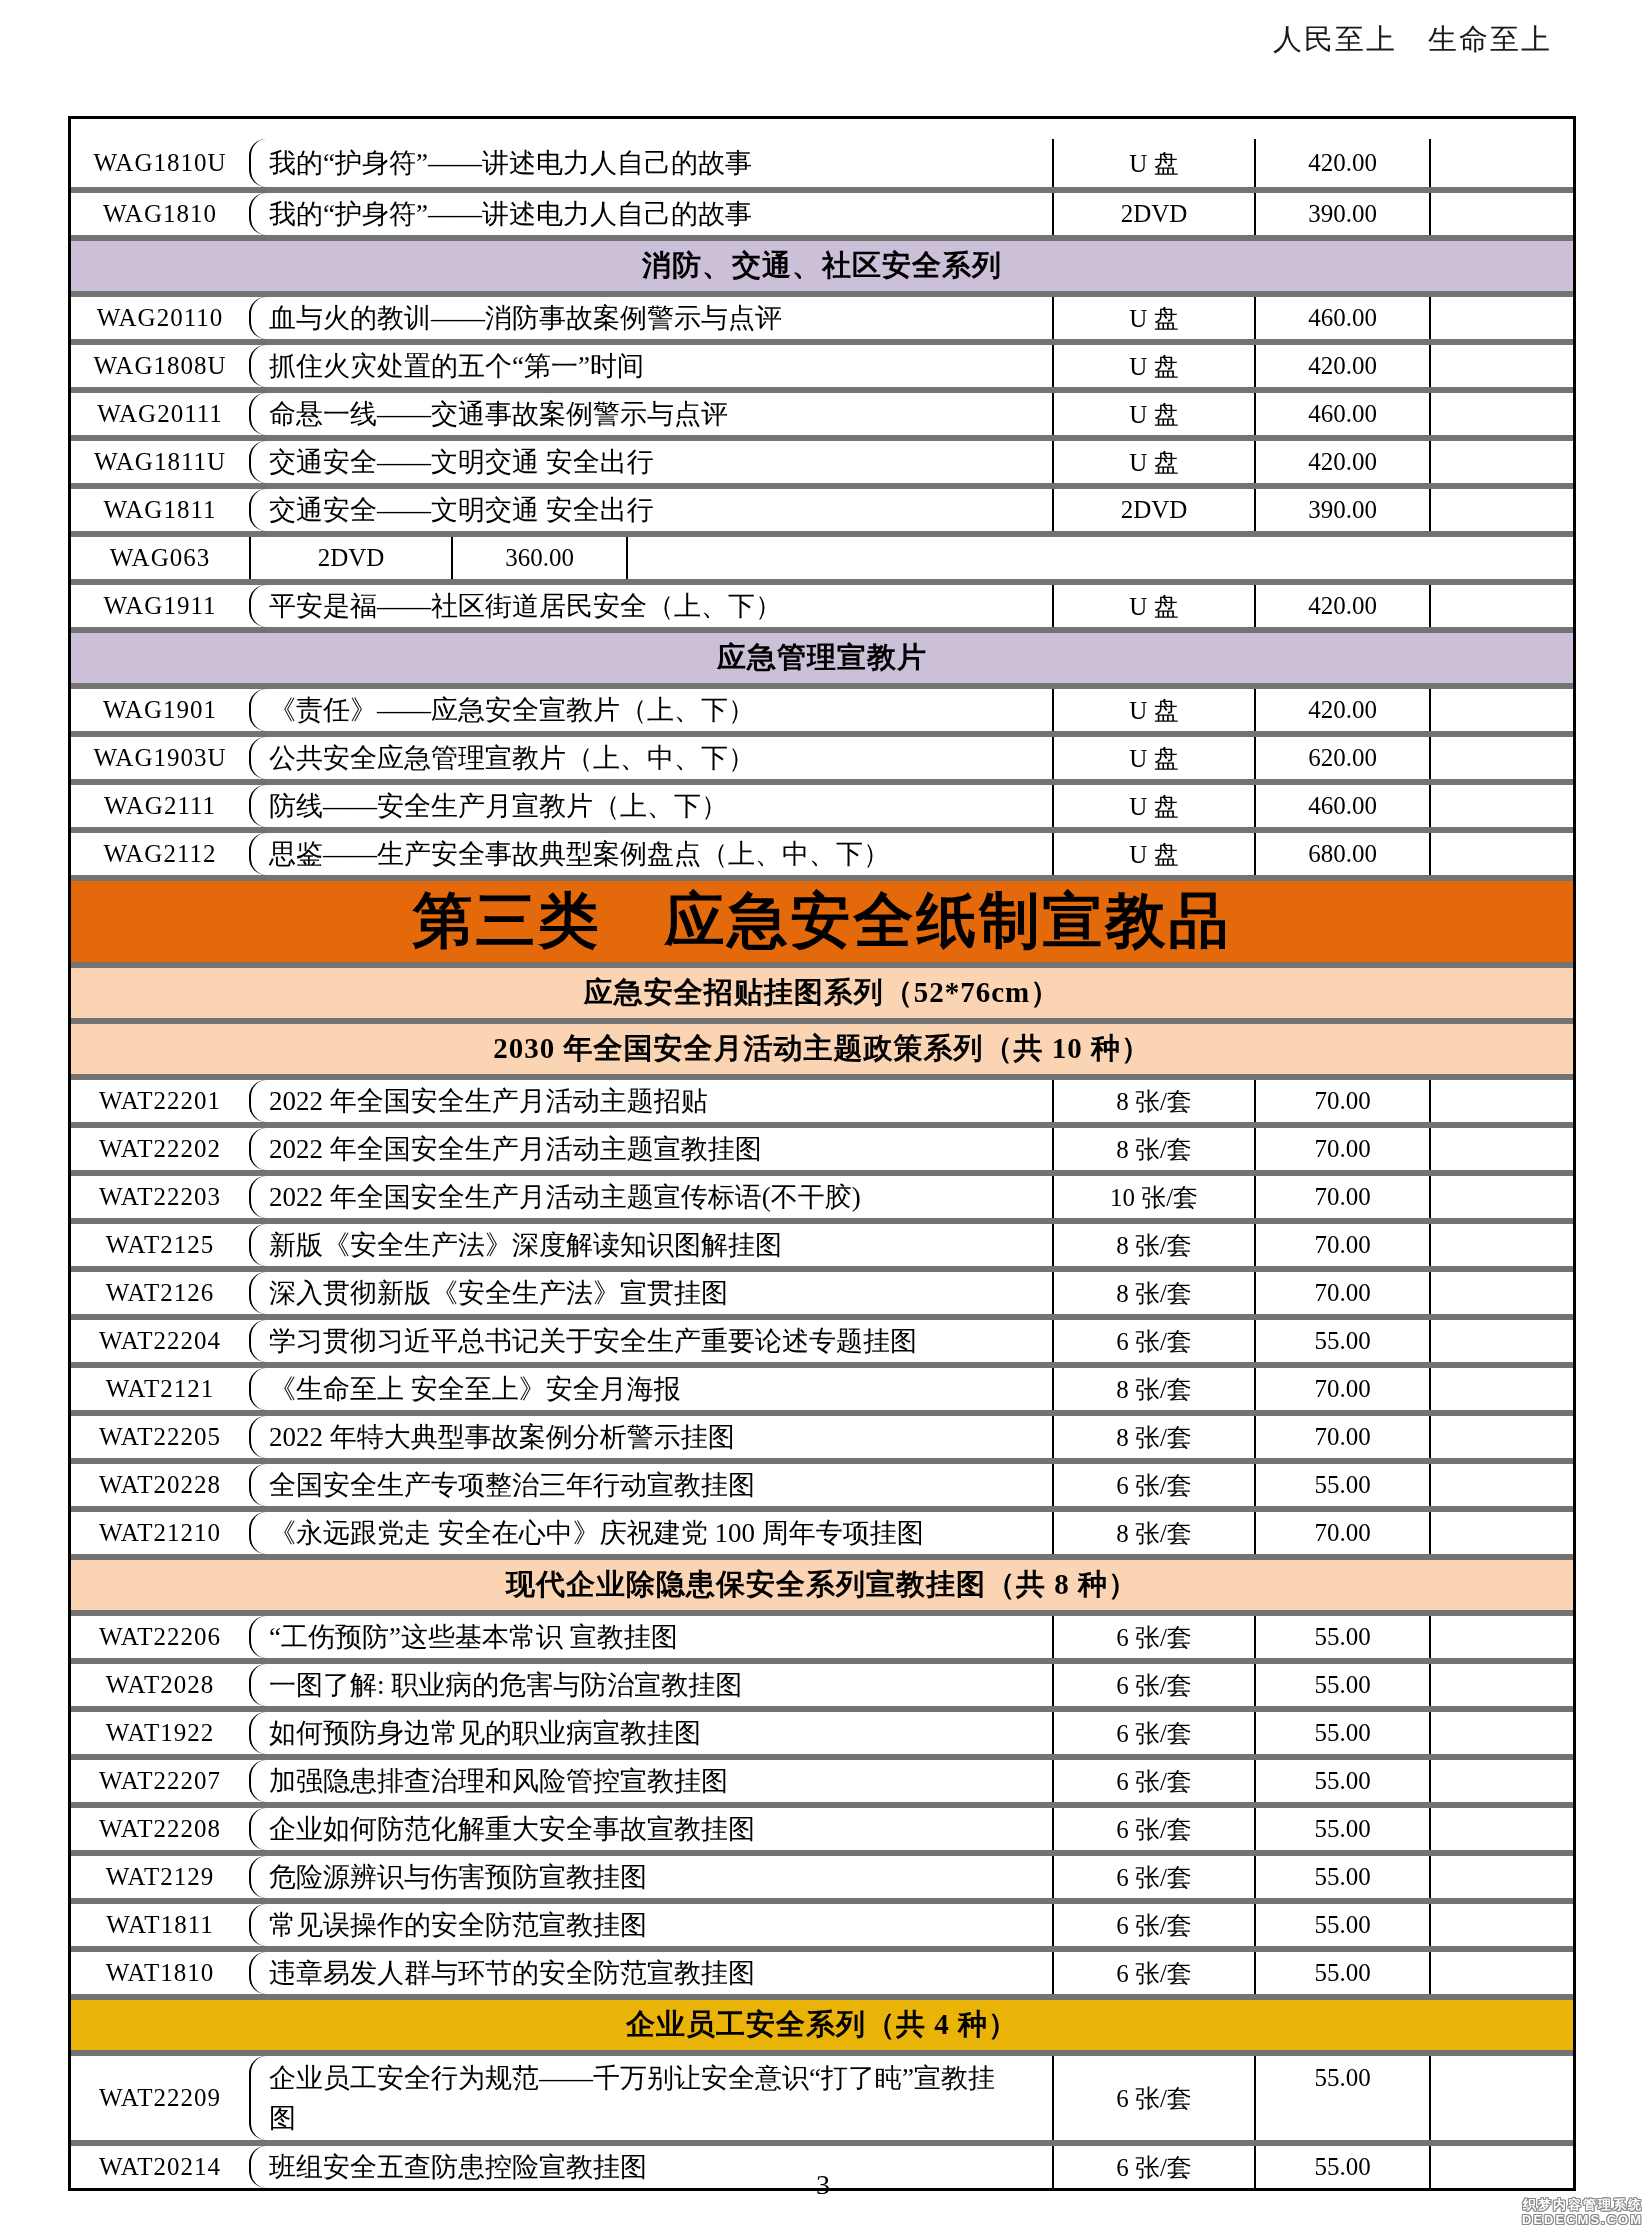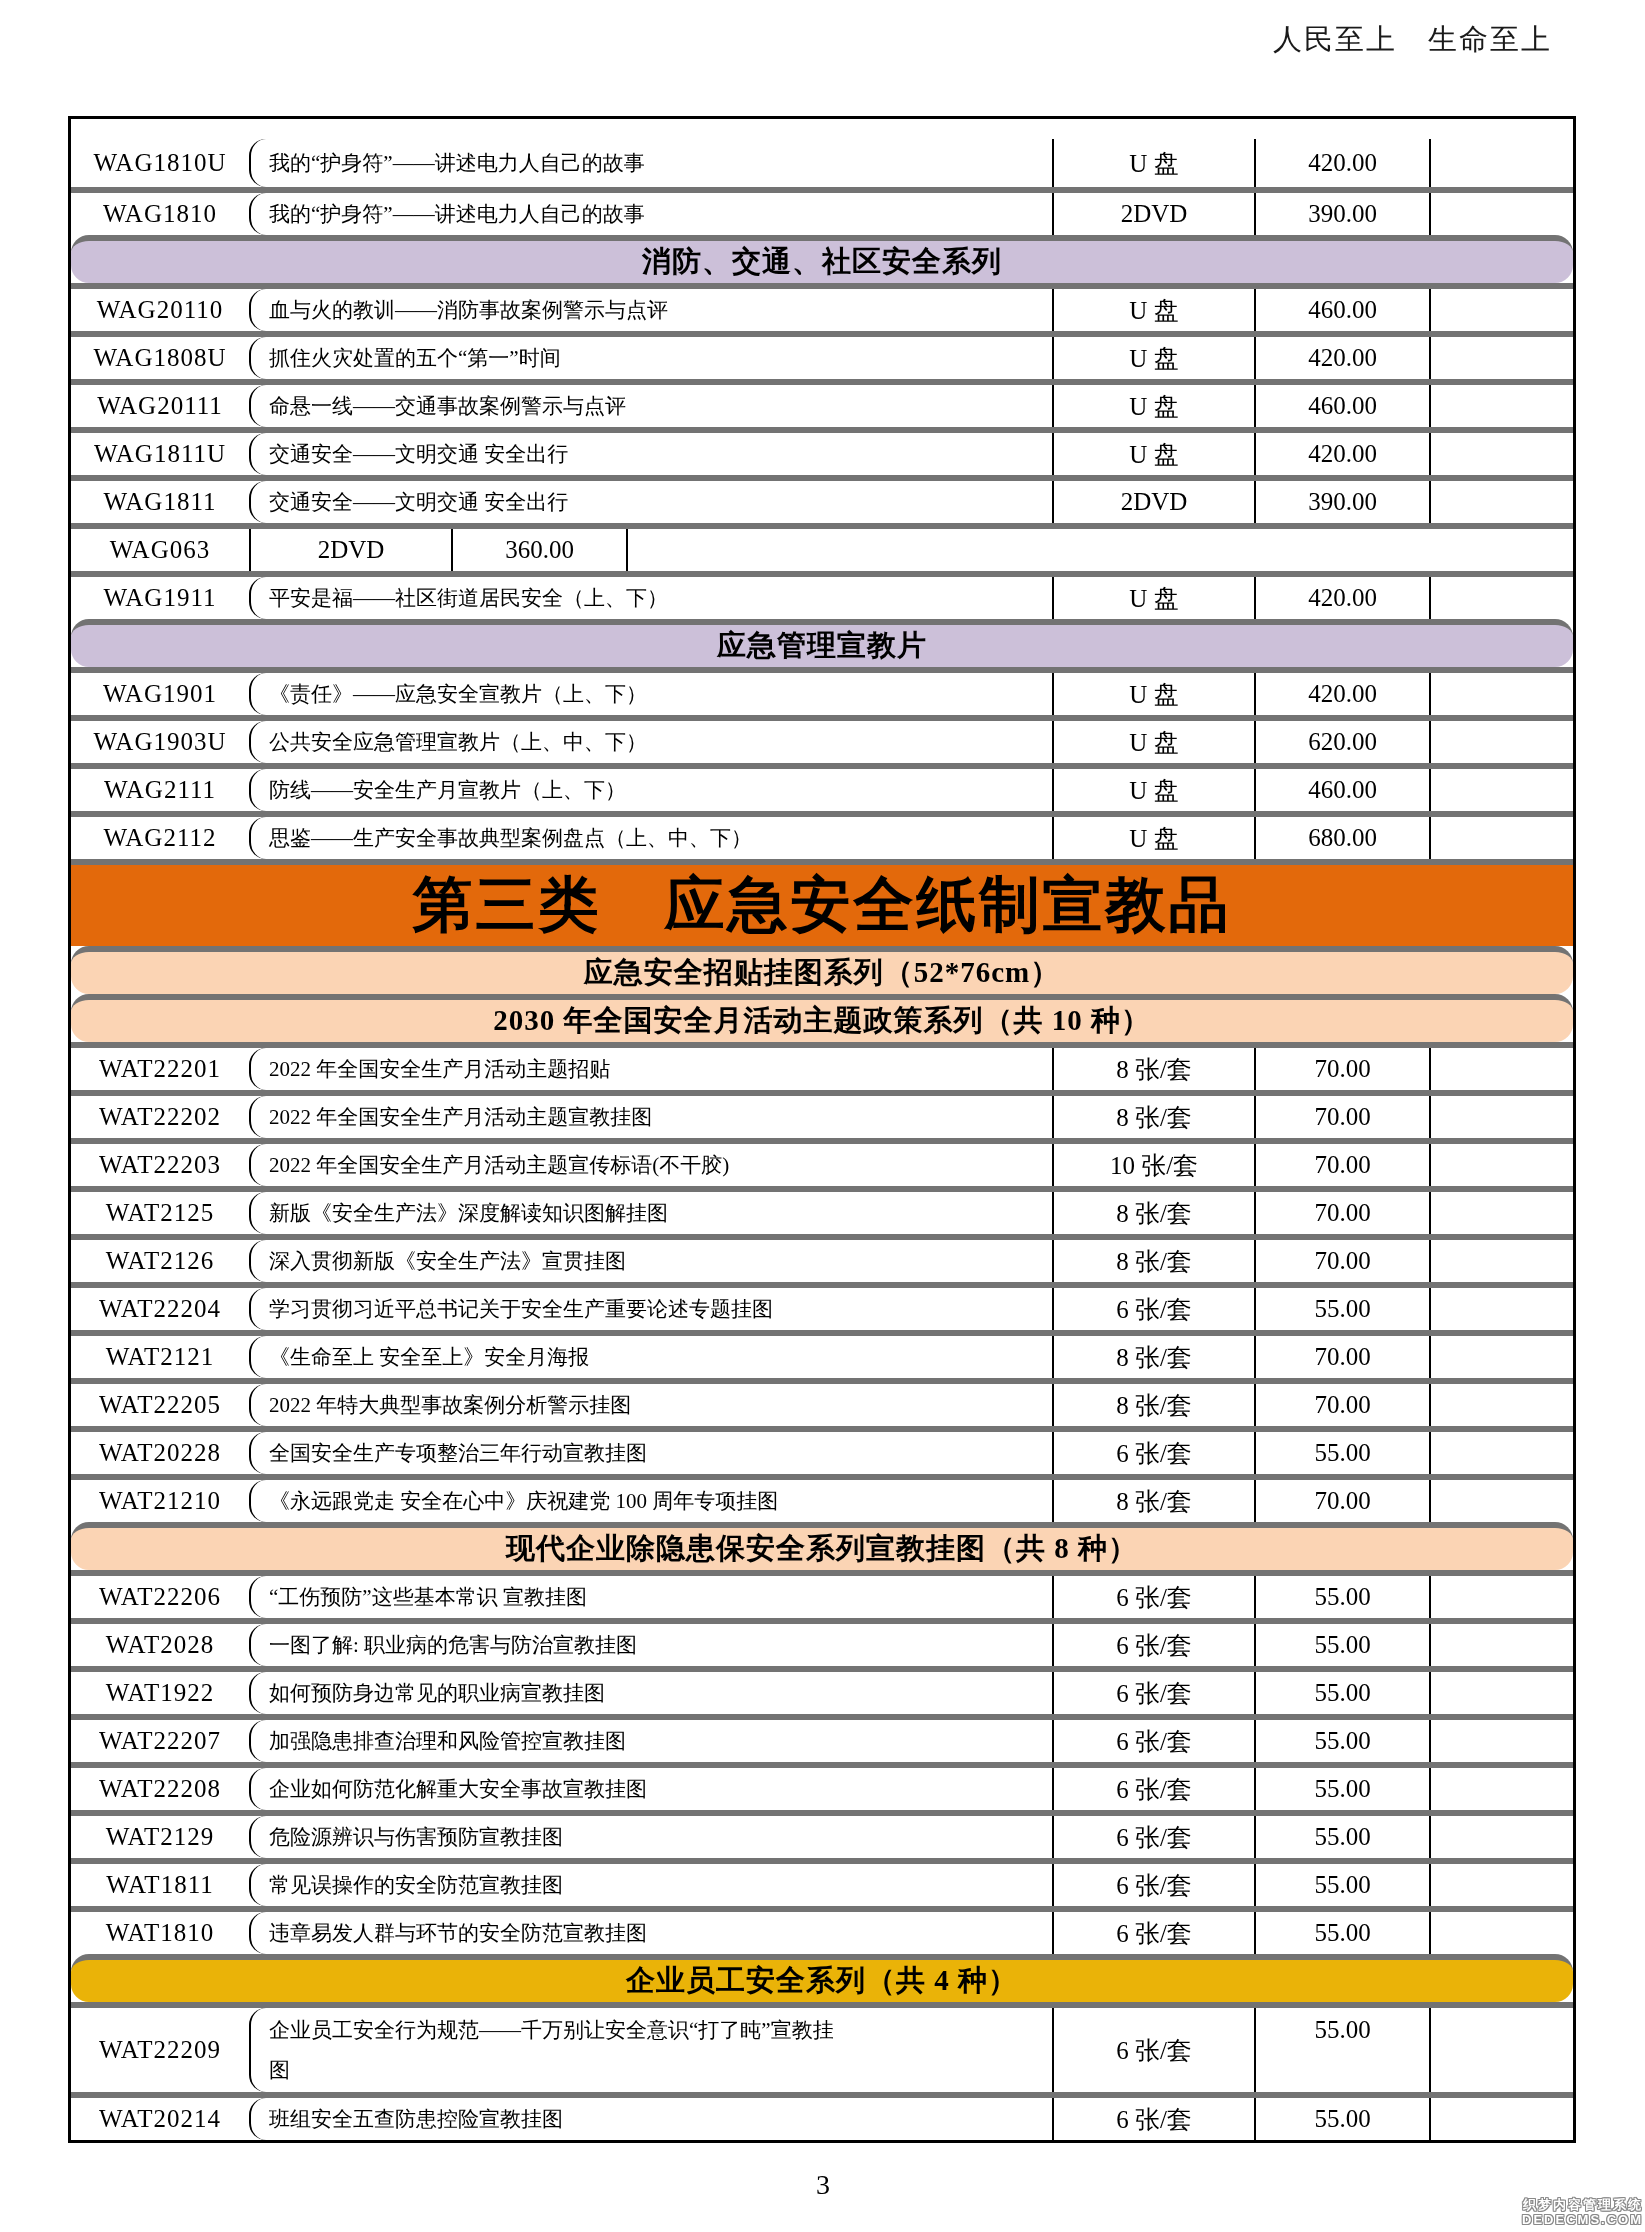--- a/index.html
+++ b/index.html
@@ -47,30 +47,30 @@
     justify-content: center;
     font-size: 25px;
     overflow: hidden;
   }
   .cell:first-child { border-left: none; }
   .cell-code  { width: 178px; flex: none; letter-spacing: 1px; }
   .cell-name  {
     width: 803px; flex: none;
     justify-content: flex-start;
     padding-left: 18px;
-    font-size: 21px;
+    font-size: 27px;
     white-space: pre-line;
     line-height: 40px;
     border-radius: 17px;
   }
   .cell-format { width: 202px; flex: none; }
   .cell-price  { width: 175px; flex: none; }
   .cell-notes  { flex: 1; }
   .row.item.tall .cell-price { align-items: flex-start; padding-top: 8px; }
-  .row.section { height: 48px; border-radius: 18px; }
+  .row.section { height: 56px; }
   .row.section .cell-label {
     flex: 1;
     border-left: none;
     font-weight: bold;
     font-size: 29px;
     letter-spacing: 1px;
   }
   .row.banner { height: 87px; }
   .row.banner .cell-label {
     flex: 1;

